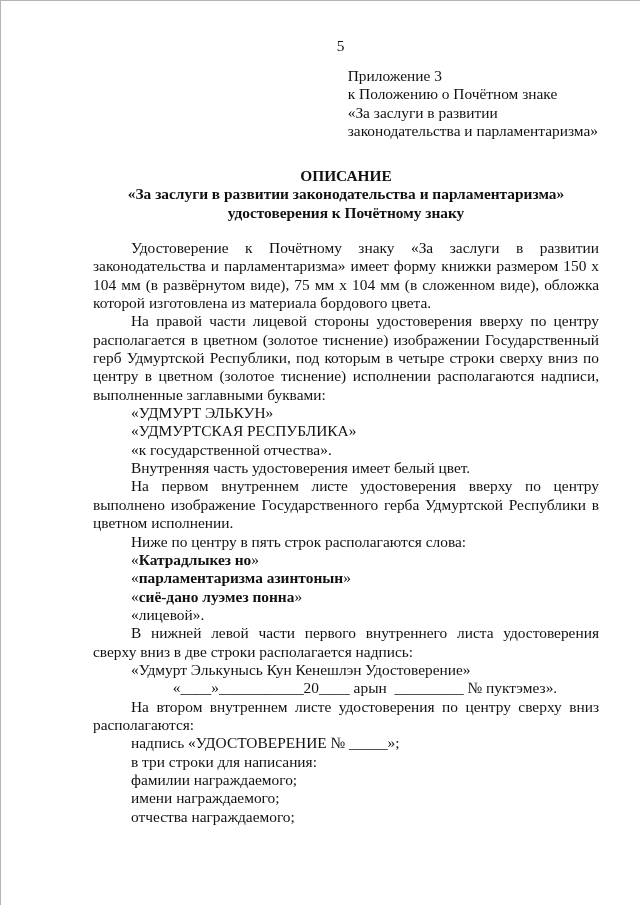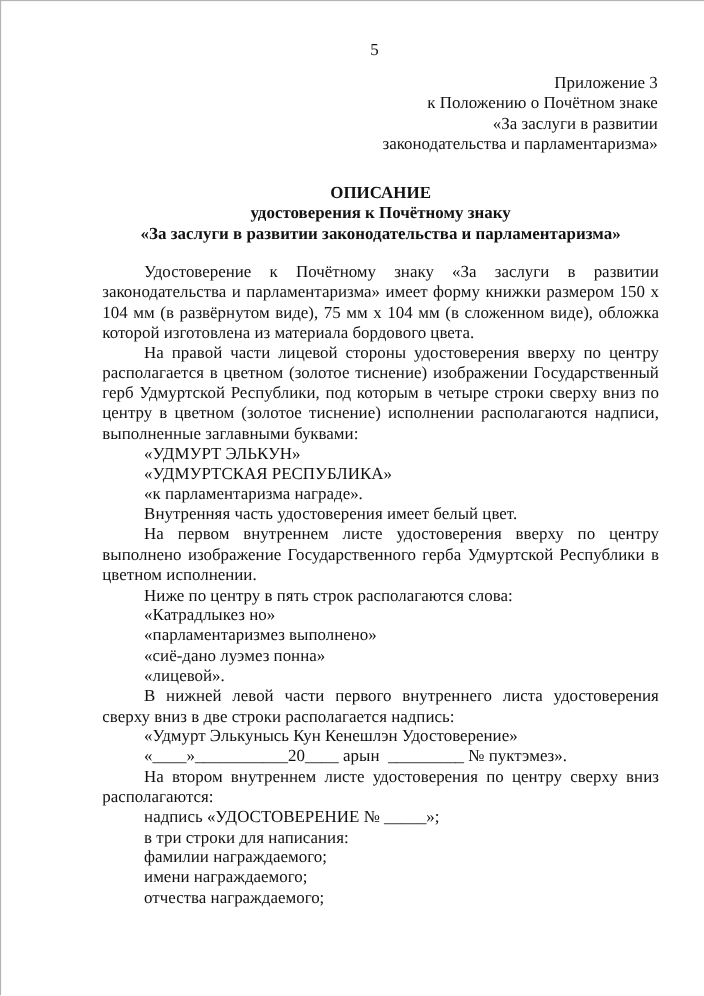--- a/index.html
+++ b/index.html
@@ -32,21 +32,20 @@
       top: 36px;
       left: 0;
       width: 100%;
       text-align: center;
       left: 20px;
     }
     .appendix {
       position: absolute;
       top: 66px;
       right: 42px;
-      text-align: right;
     }
     .appendix div { white-space: nowrap; }
     .title-block {
       position: absolute;
       top: 166px;
       left: 92px;
       width: 506px;
       text-align: center;
       font-weight: bold;
     }
@@ -60,54 +59,54 @@
     .para {
       text-align: justify;
       text-indent: 38px;
       margin: 0;
     }
     .line {
       padding-left: 38px;
       white-space: nowrap;
       margin: 0;
     }
-    .b { font-weight: normal; }
-    .blank { white-space: pre; }
+    .b { font-weight: bold; }
+    .blank { white-space: pre; text-align: center; }
   </style>
 </head>
 <body>
 
 <div class="page">
 
   <div class="page-number">5</div>
 
   <div class="appendix">
     <div>Приложение 3</div>
     <div>к Положению о Почётном знаке</div>
     <div>«За заслуги в развитии</div>
     <div>законодательства и парламентаризма»</div>
   </div>
 
   <div class="title-block">
     <div>ОПИСАНИЕ</div>
+    <div>«За заслуги в развитии законодательства и парламентаризма»</div>
     <div>удостоверения к Почётному знаку</div>
-    <div>«За заслуги в развитии законодательства и парламентаризма»</div>
   </div>
 
   <div class="body-text">
     <p class="para">Удостоверение к Почётному знаку «За заслуги в развитии законодательства и парламентаризма» имеет форму книжки размером 150 х 104 мм (в развёрнутом виде), 75 мм х 104 мм (в сложенном виде), обложка которой изготовлена из материала бордового цвета.</p>
     <p class="para">На правой части лицевой стороны удостоверения вверху по центру располагается в цветном (золотое тиснение) изображении Государственный герб Удмуртской Республики, под которым в четыре строки сверху вниз по центру в цветном (золотое тиснение) исполнении располагаются надписи, выполненные заглавными буквами:</p>
     <p class="line">«УДМУРТ ЭЛЬКУН»</p>
     <p class="line">«УДМУРТСКАЯ РЕСПУБЛИКА»</p>
-    <p class="line">«к парламентаризма награде».</p>
+    <p class="line">«к государственной отчества».</p>
     <p class="para">Внутренняя часть удостоверения имеет белый цвет.</p>
     <p class="para">На первом внутреннем листе удостоверения вверху по центру выполнено изображение Государственного герба Удмуртской Республики в цветном исполнении.</p>
     <p class="line">Ниже по центру в пять строк располагаются слова:</p>
     <p class="line"><span>«</span><span class="b">Катрадлыкез но</span><span>»</span></p>
-    <p class="line"><span>«</span><span class="b">парламентаризмез выполнено</span><span>»</span></p>
+    <p class="line"><span>«</span><span class="b">парламентаризма азинтонын</span><span>»</span></p>
     <p class="line"><span>«</span><span class="b">сиё-дано луэмез понна</span><span>»</span></p>
     <p class="line">«лицевой».</p>
     <p class="para">В нижней левой части первого внутреннего листа удостоверения сверху вниз в две строки располагается надпись:</p>
     <p class="line">«Удмурт Элькунысь Кун Кенешлэн Удостоверение»</p>
     <p class="line blank">«____»___________20____ арын  _________ № пуктэмез».</p>
     <p class="para">На втором внутреннем листе удостоверения по центру сверху вниз располагаются:</p>
     <p class="line">надпись «УДОСТОВЕРЕНИЕ № _____»;</p>
     <p class="line">в три строки для написания:</p>
     <p class="line">фамилии награждаемого;</p>
     <p class="line">имени награждаемого;</p>

